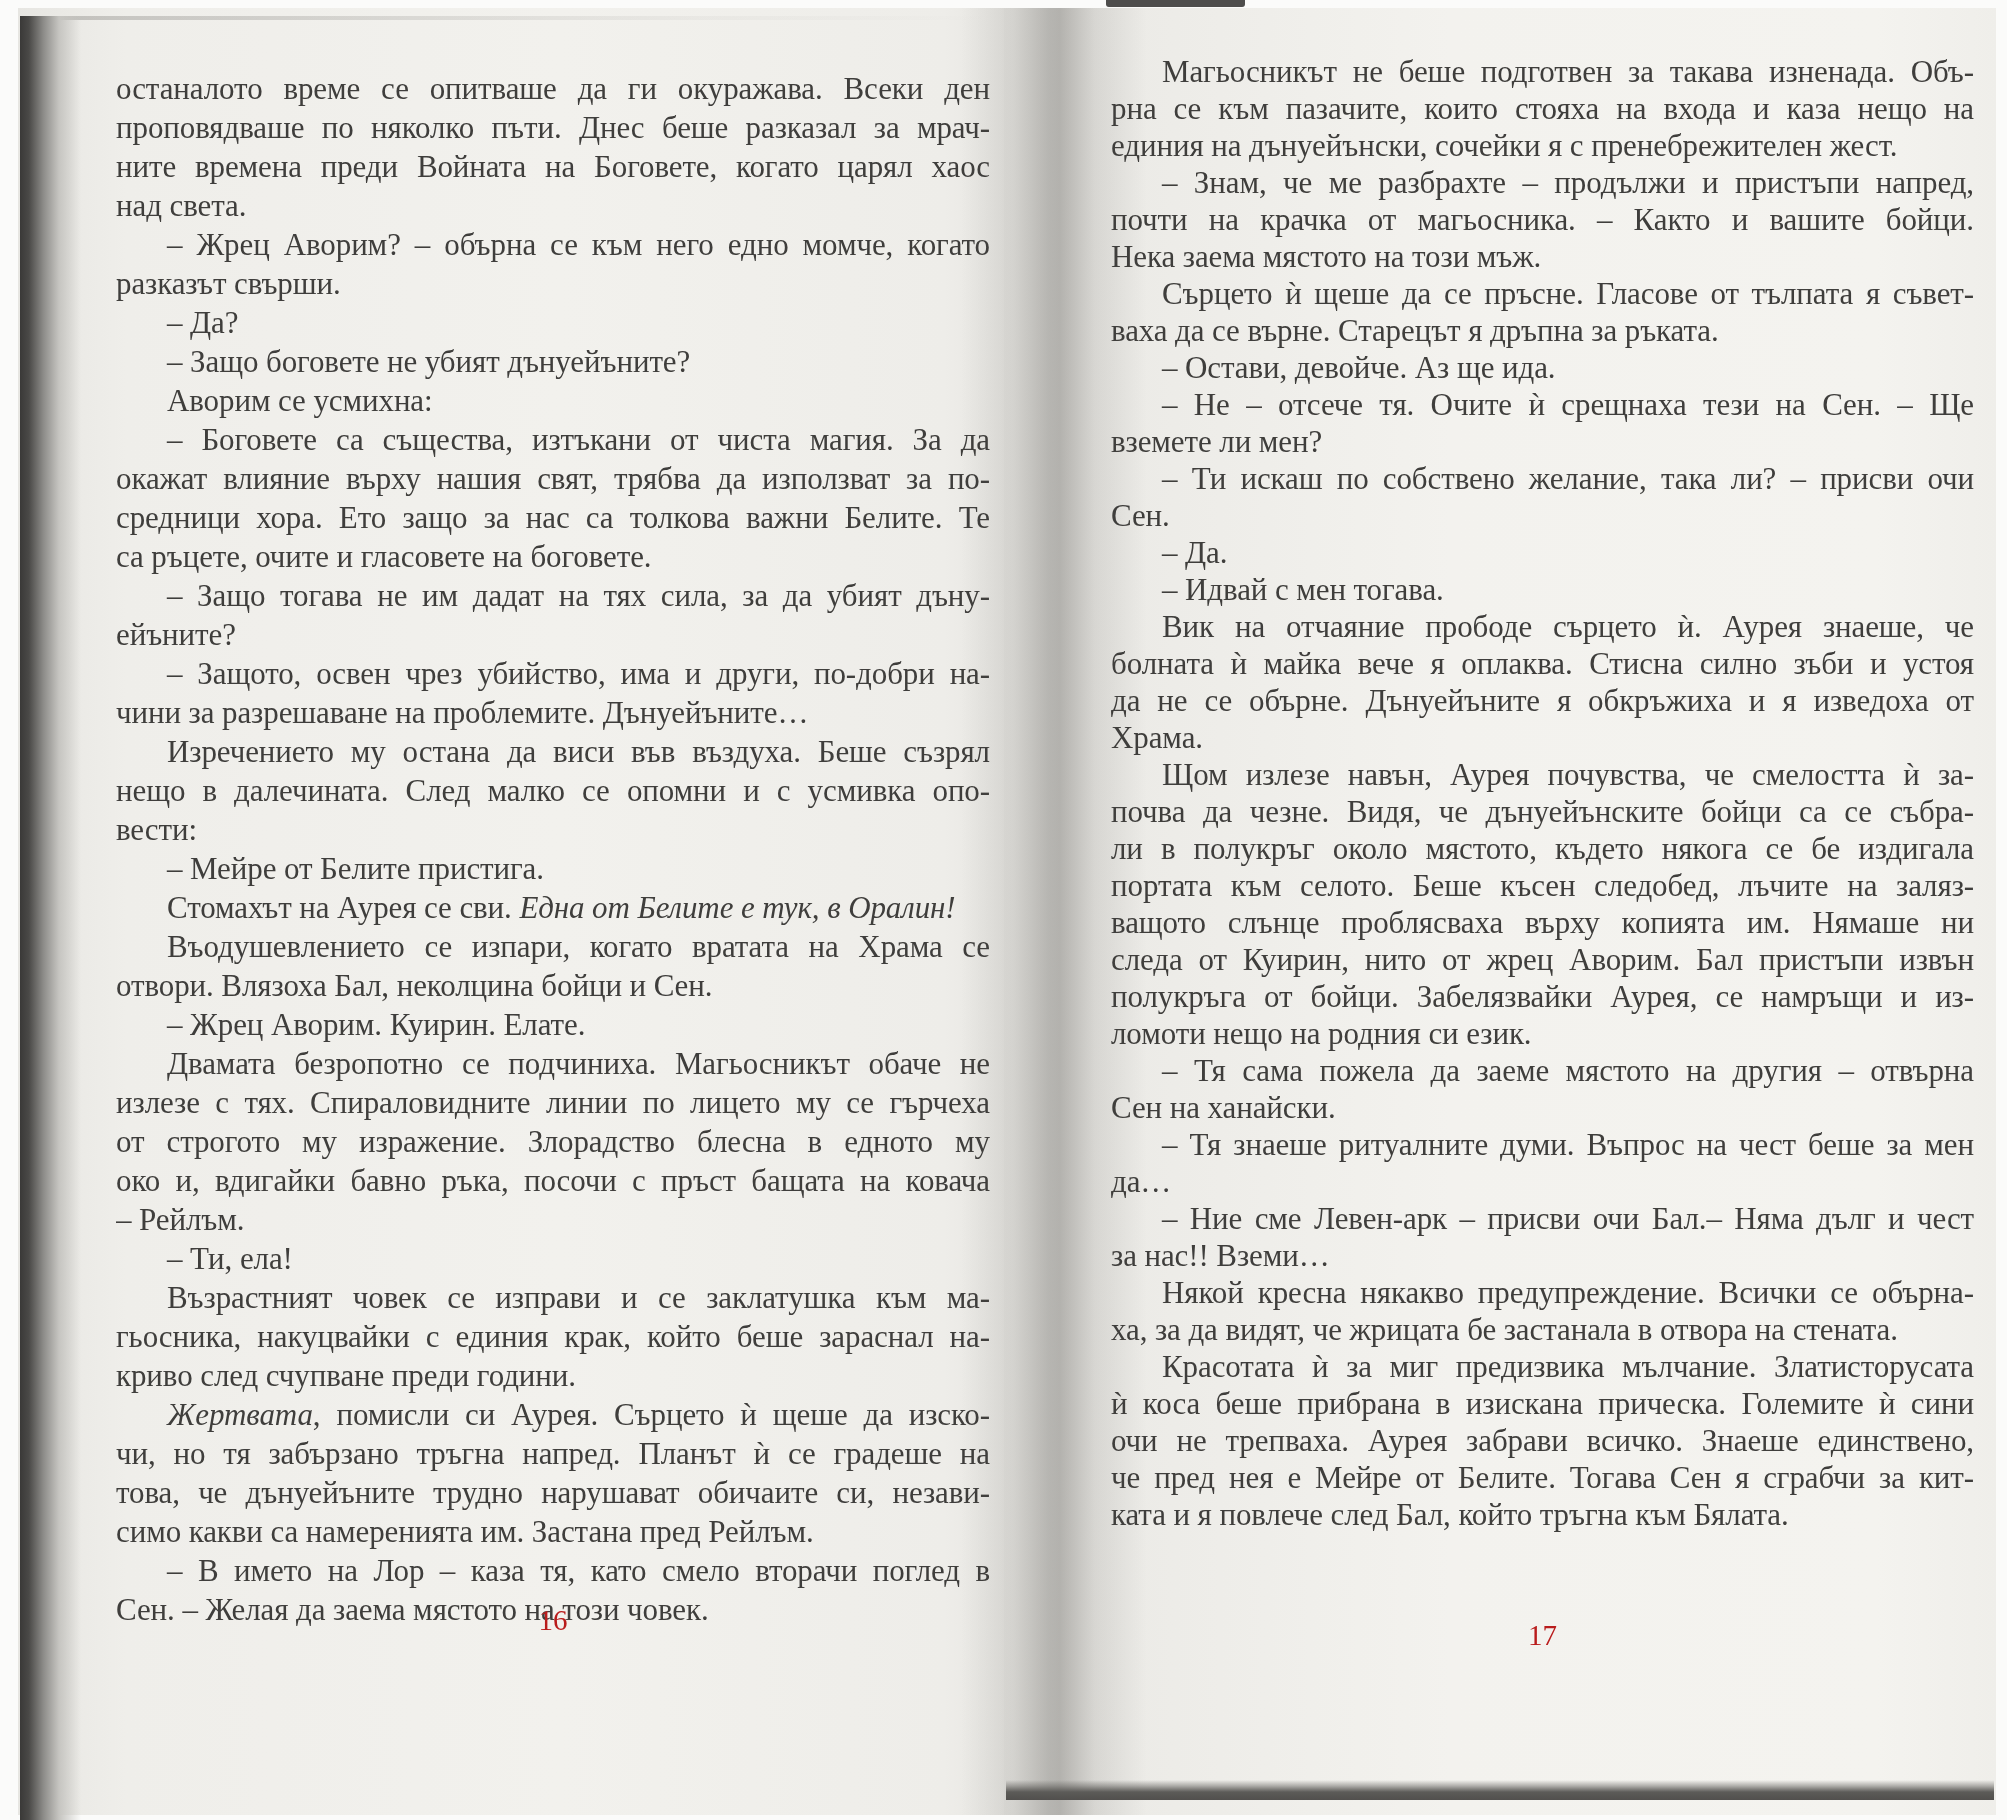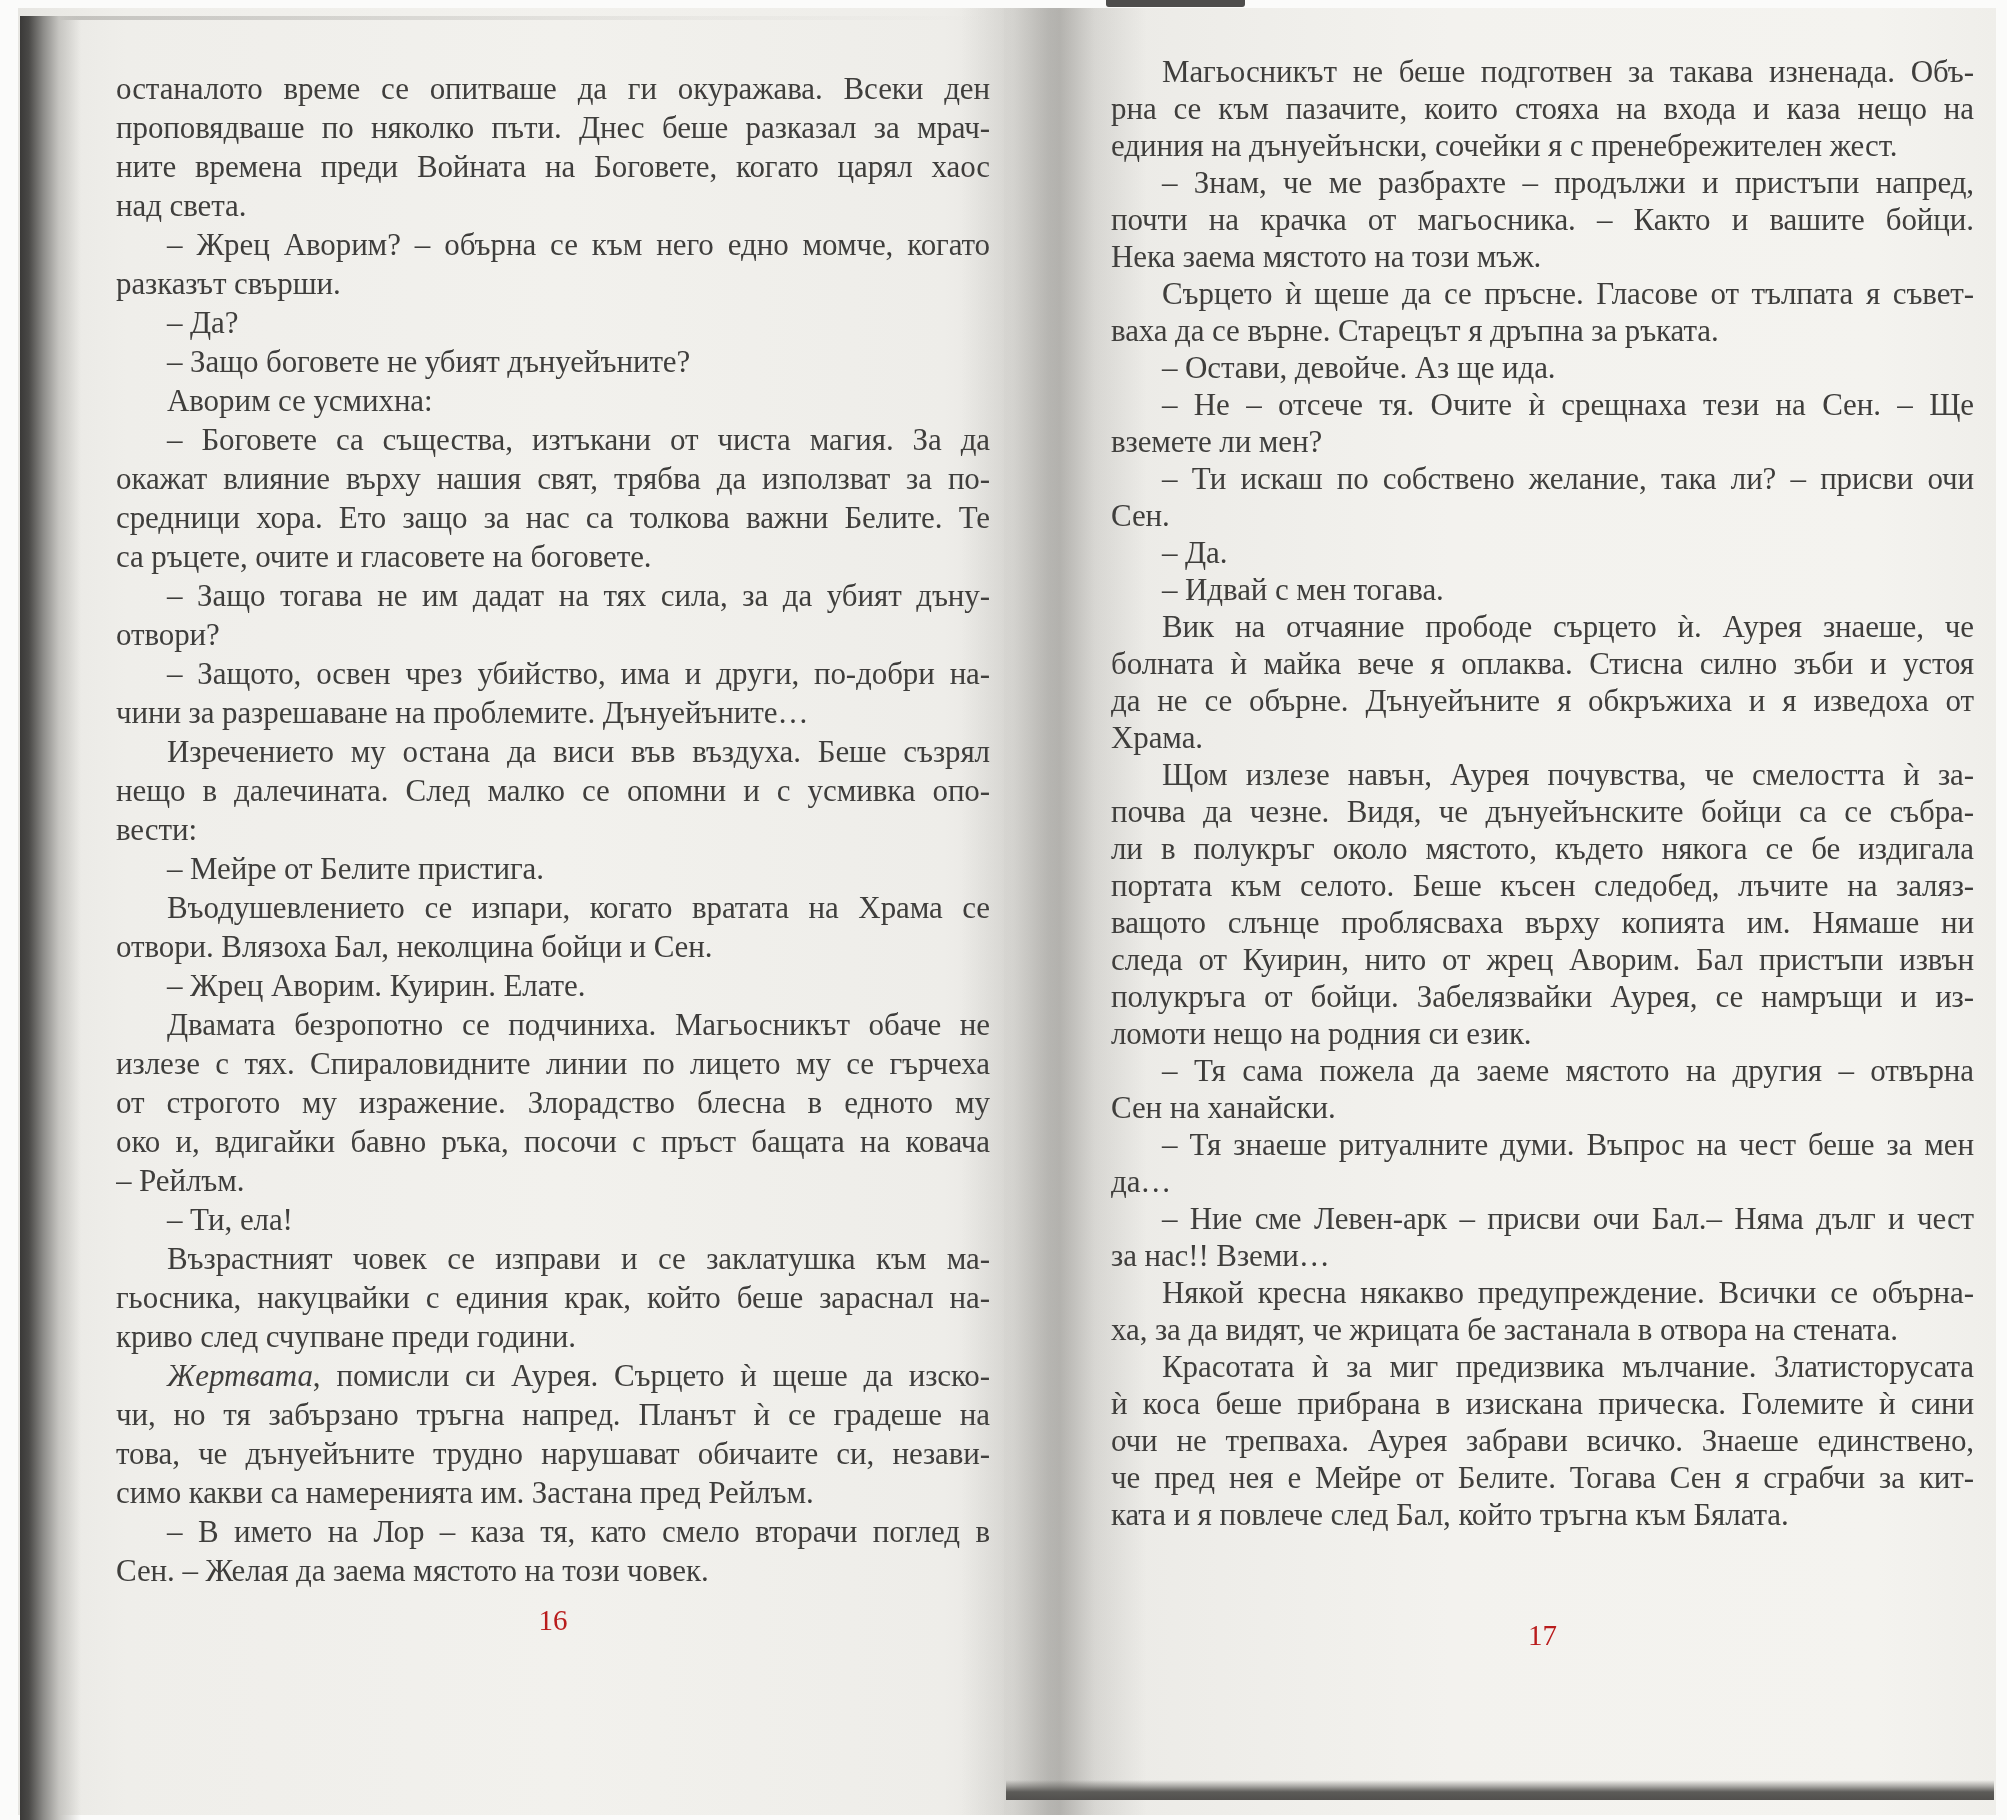--- a/index.html
+++ b/index.html
@@ -73,27 +73,28 @@
       <div class="line ind just"><span>– Жрец Аворим? – обърна се към него едно момче, когато</span></div>
       <div class="line"><span>разказът свърши.</span></div>
       <div class="line ind"><span>– Да?</span></div>
       <div class="line ind"><span>– Защо боговете не убият дънуейъните?</span></div>
       <div class="line ind"><span>Аворим се усмихна:</span></div>
       <div class="line ind just"><span>– Боговете са същества, изтъкани от чиста магия. За да</span></div>
       <div class="line just"><span>окажат влияние върху нашия свят, трябва да използват за по-</span></div>
       <div class="line just"><span>средници хора. Ето защо за нас са толкова важни Белите. Те</span></div>
       <div class="line"><span>са ръцете, очите и гласовете на боговете.</span></div>
       <div class="line ind just"><span>– Защо тогава не им дадат на тях сила, за да убият дъну-</span></div>
-      <div class="line"><span>отвори?</span></div>
+      <div class="line"><span>ейъните?</span></div>
       <div class="line ind just"><span>– Защото, освен чрез убийство, има и други, по-добри на-</span></div>
       <div class="line"><span>чини за разрешаване на проблемите. Дънуейъните…</span></div>
       <div class="line ind just"><span>Изречението му остана да виси във въздуха. Беше съзрял</span></div>
       <div class="line just"><span>нещо в далечината. След малко се опомни и с усмивка опо-</span></div>
       <div class="line"><span>вести:</span></div>
       <div class="line ind"><span>– Мейре от Белите пристига.</span></div>
+      <div class="line ind"><span>Стомахът на Аурея се сви. </span><span class="em">Една от Белите е тук, в Оралин!</span></div>
       <div class="line ind just"><span>Въодушевлението се изпари, когато вратата на Храма се</span></div>
       <div class="line"><span>отвори. Влязоха Бал, неколцина бойци и Сен.</span></div>
       <div class="line ind"><span>– Жрец Аворим. Куирин. Елате.</span></div>
       <div class="line ind just"><span>Двамата безропотно се подчиниха. Магьосникът обаче не</span></div>
       <div class="line just"><span>излезе с тях. Спираловидните линии по лицето му се гърчеха</span></div>
       <div class="line just"><span>от строгото му изражение. Злорадство блесна в едното му</span></div>
       <div class="line just"><span>око и, вдигайки бавно ръка, посочи с пръст бащата на ковача</span></div>
       <div class="line"><span>– Рейлъм.</span></div>
       <div class="line ind"><span>– Ти, ела!</span></div>
       <div class="line ind just"><span>Възрастният човек се изправи и се заклатушка към ма-</span></div>

